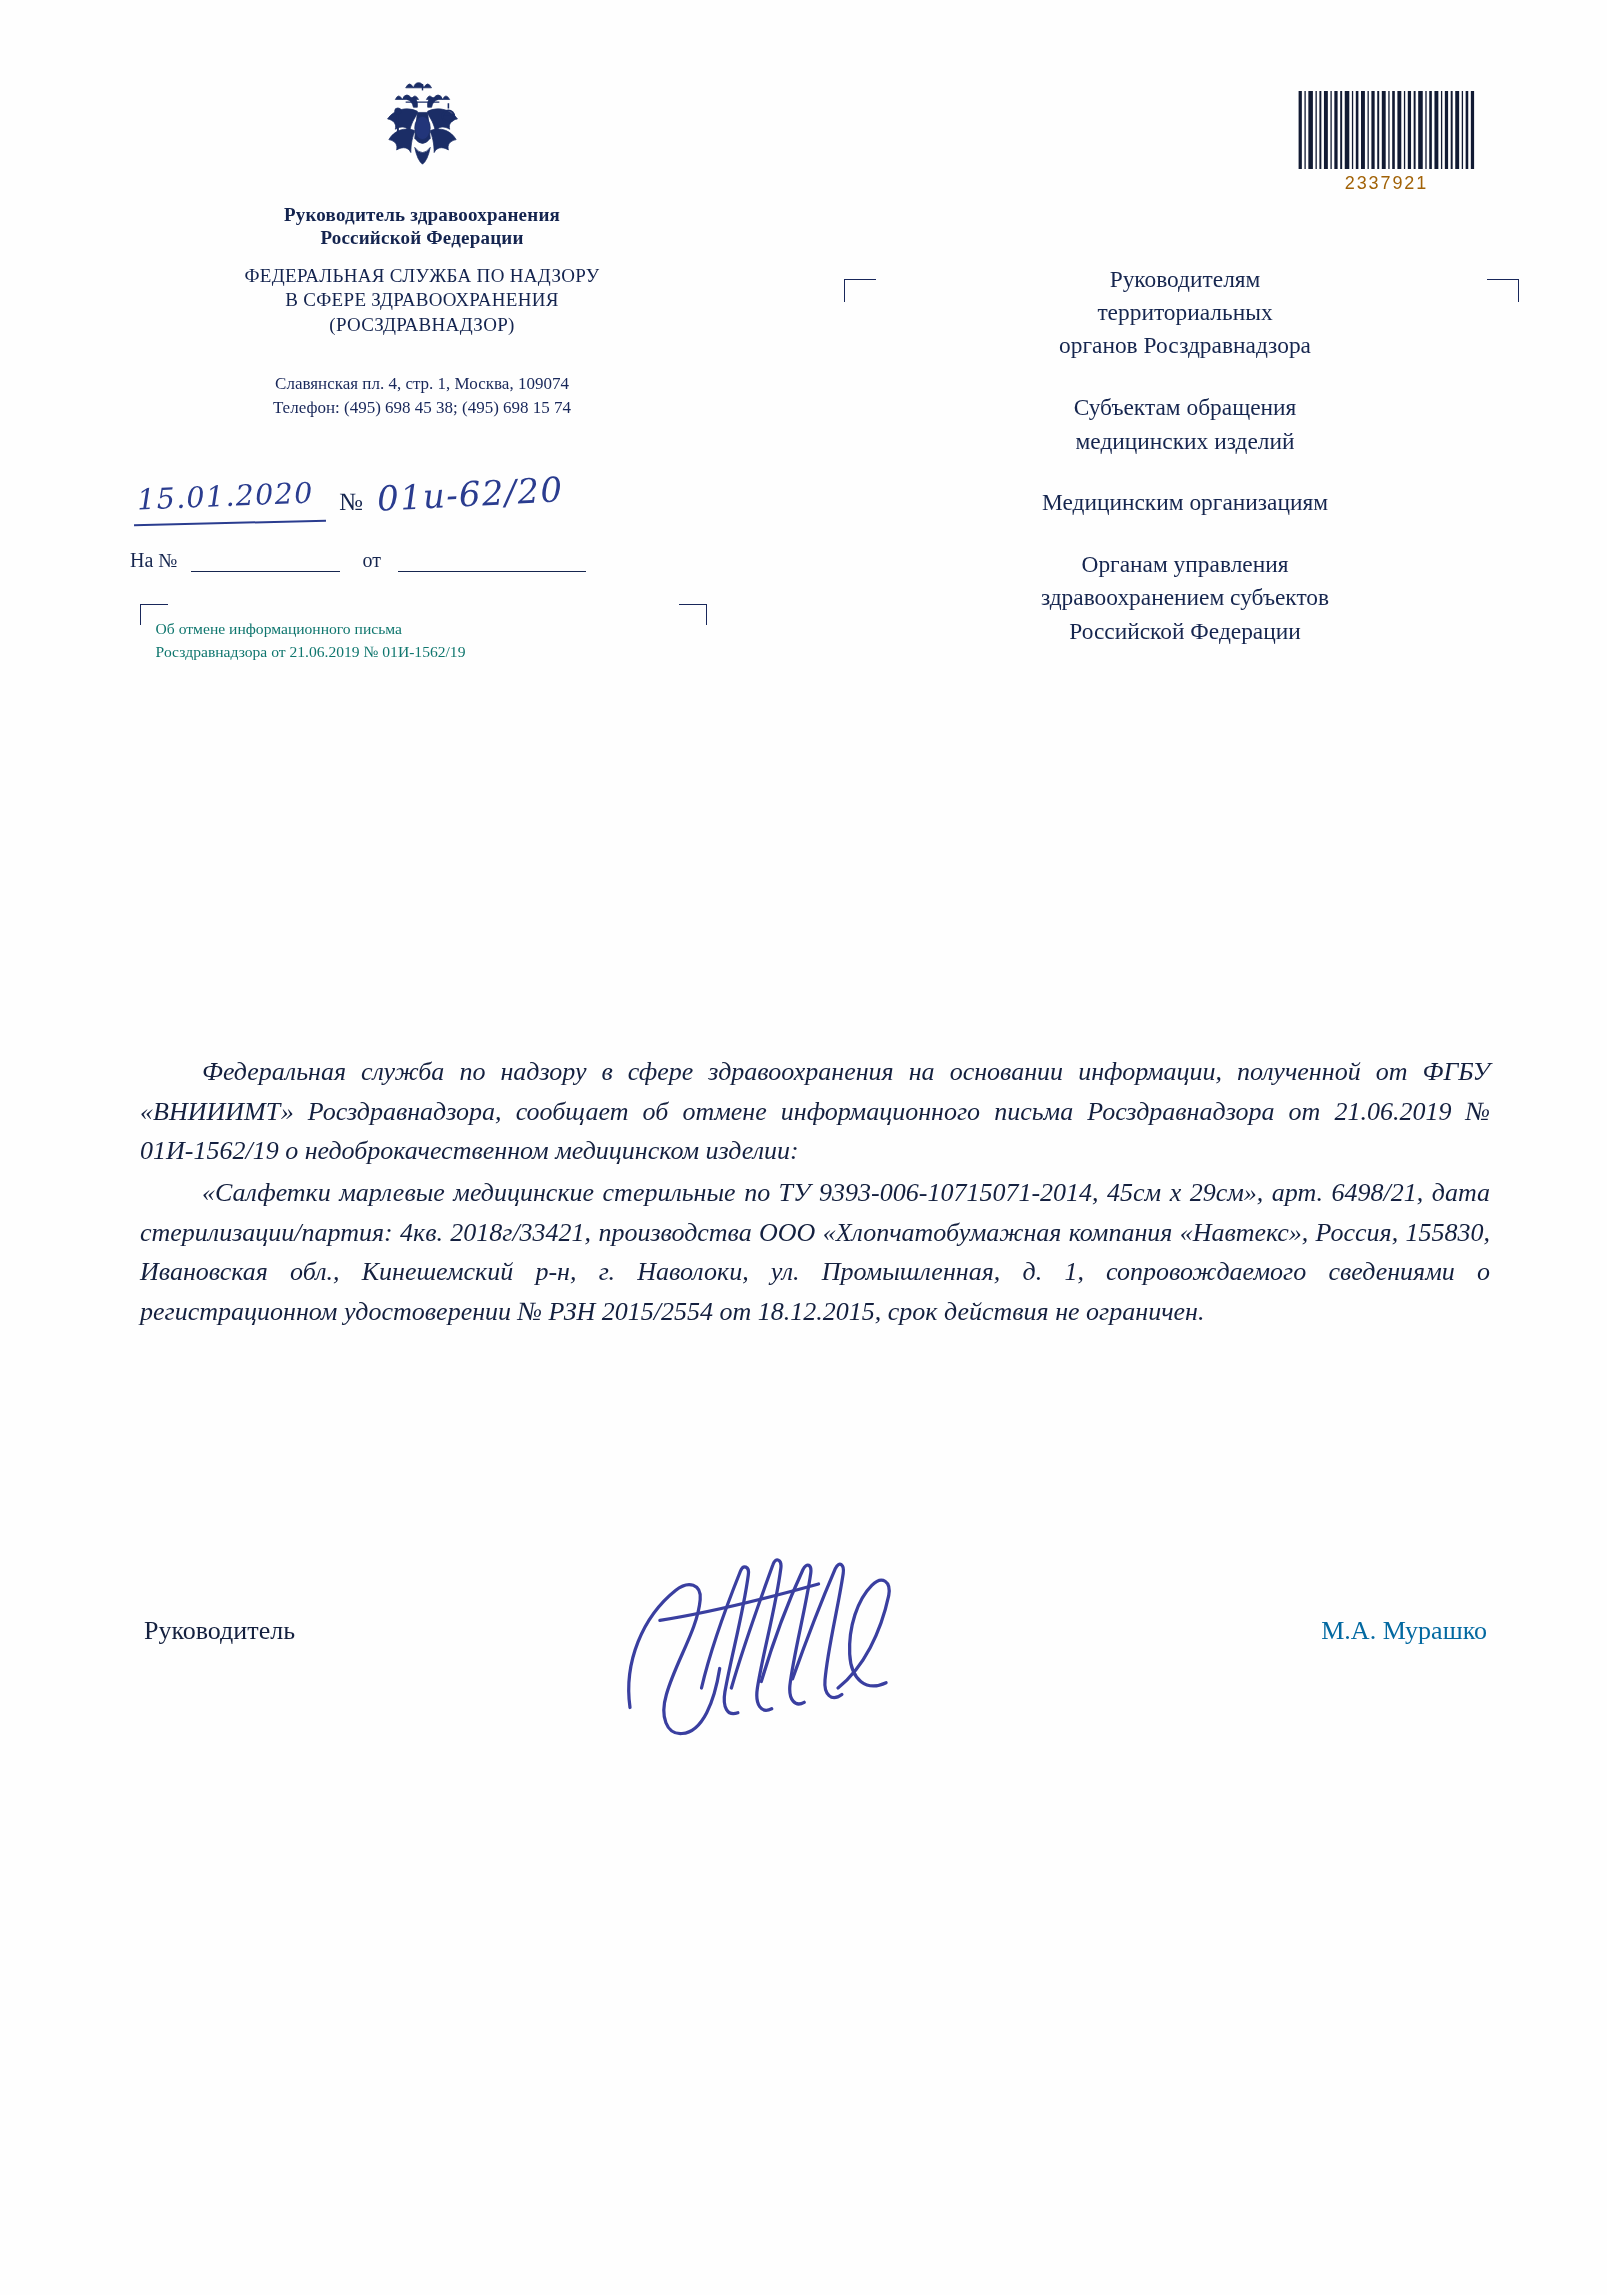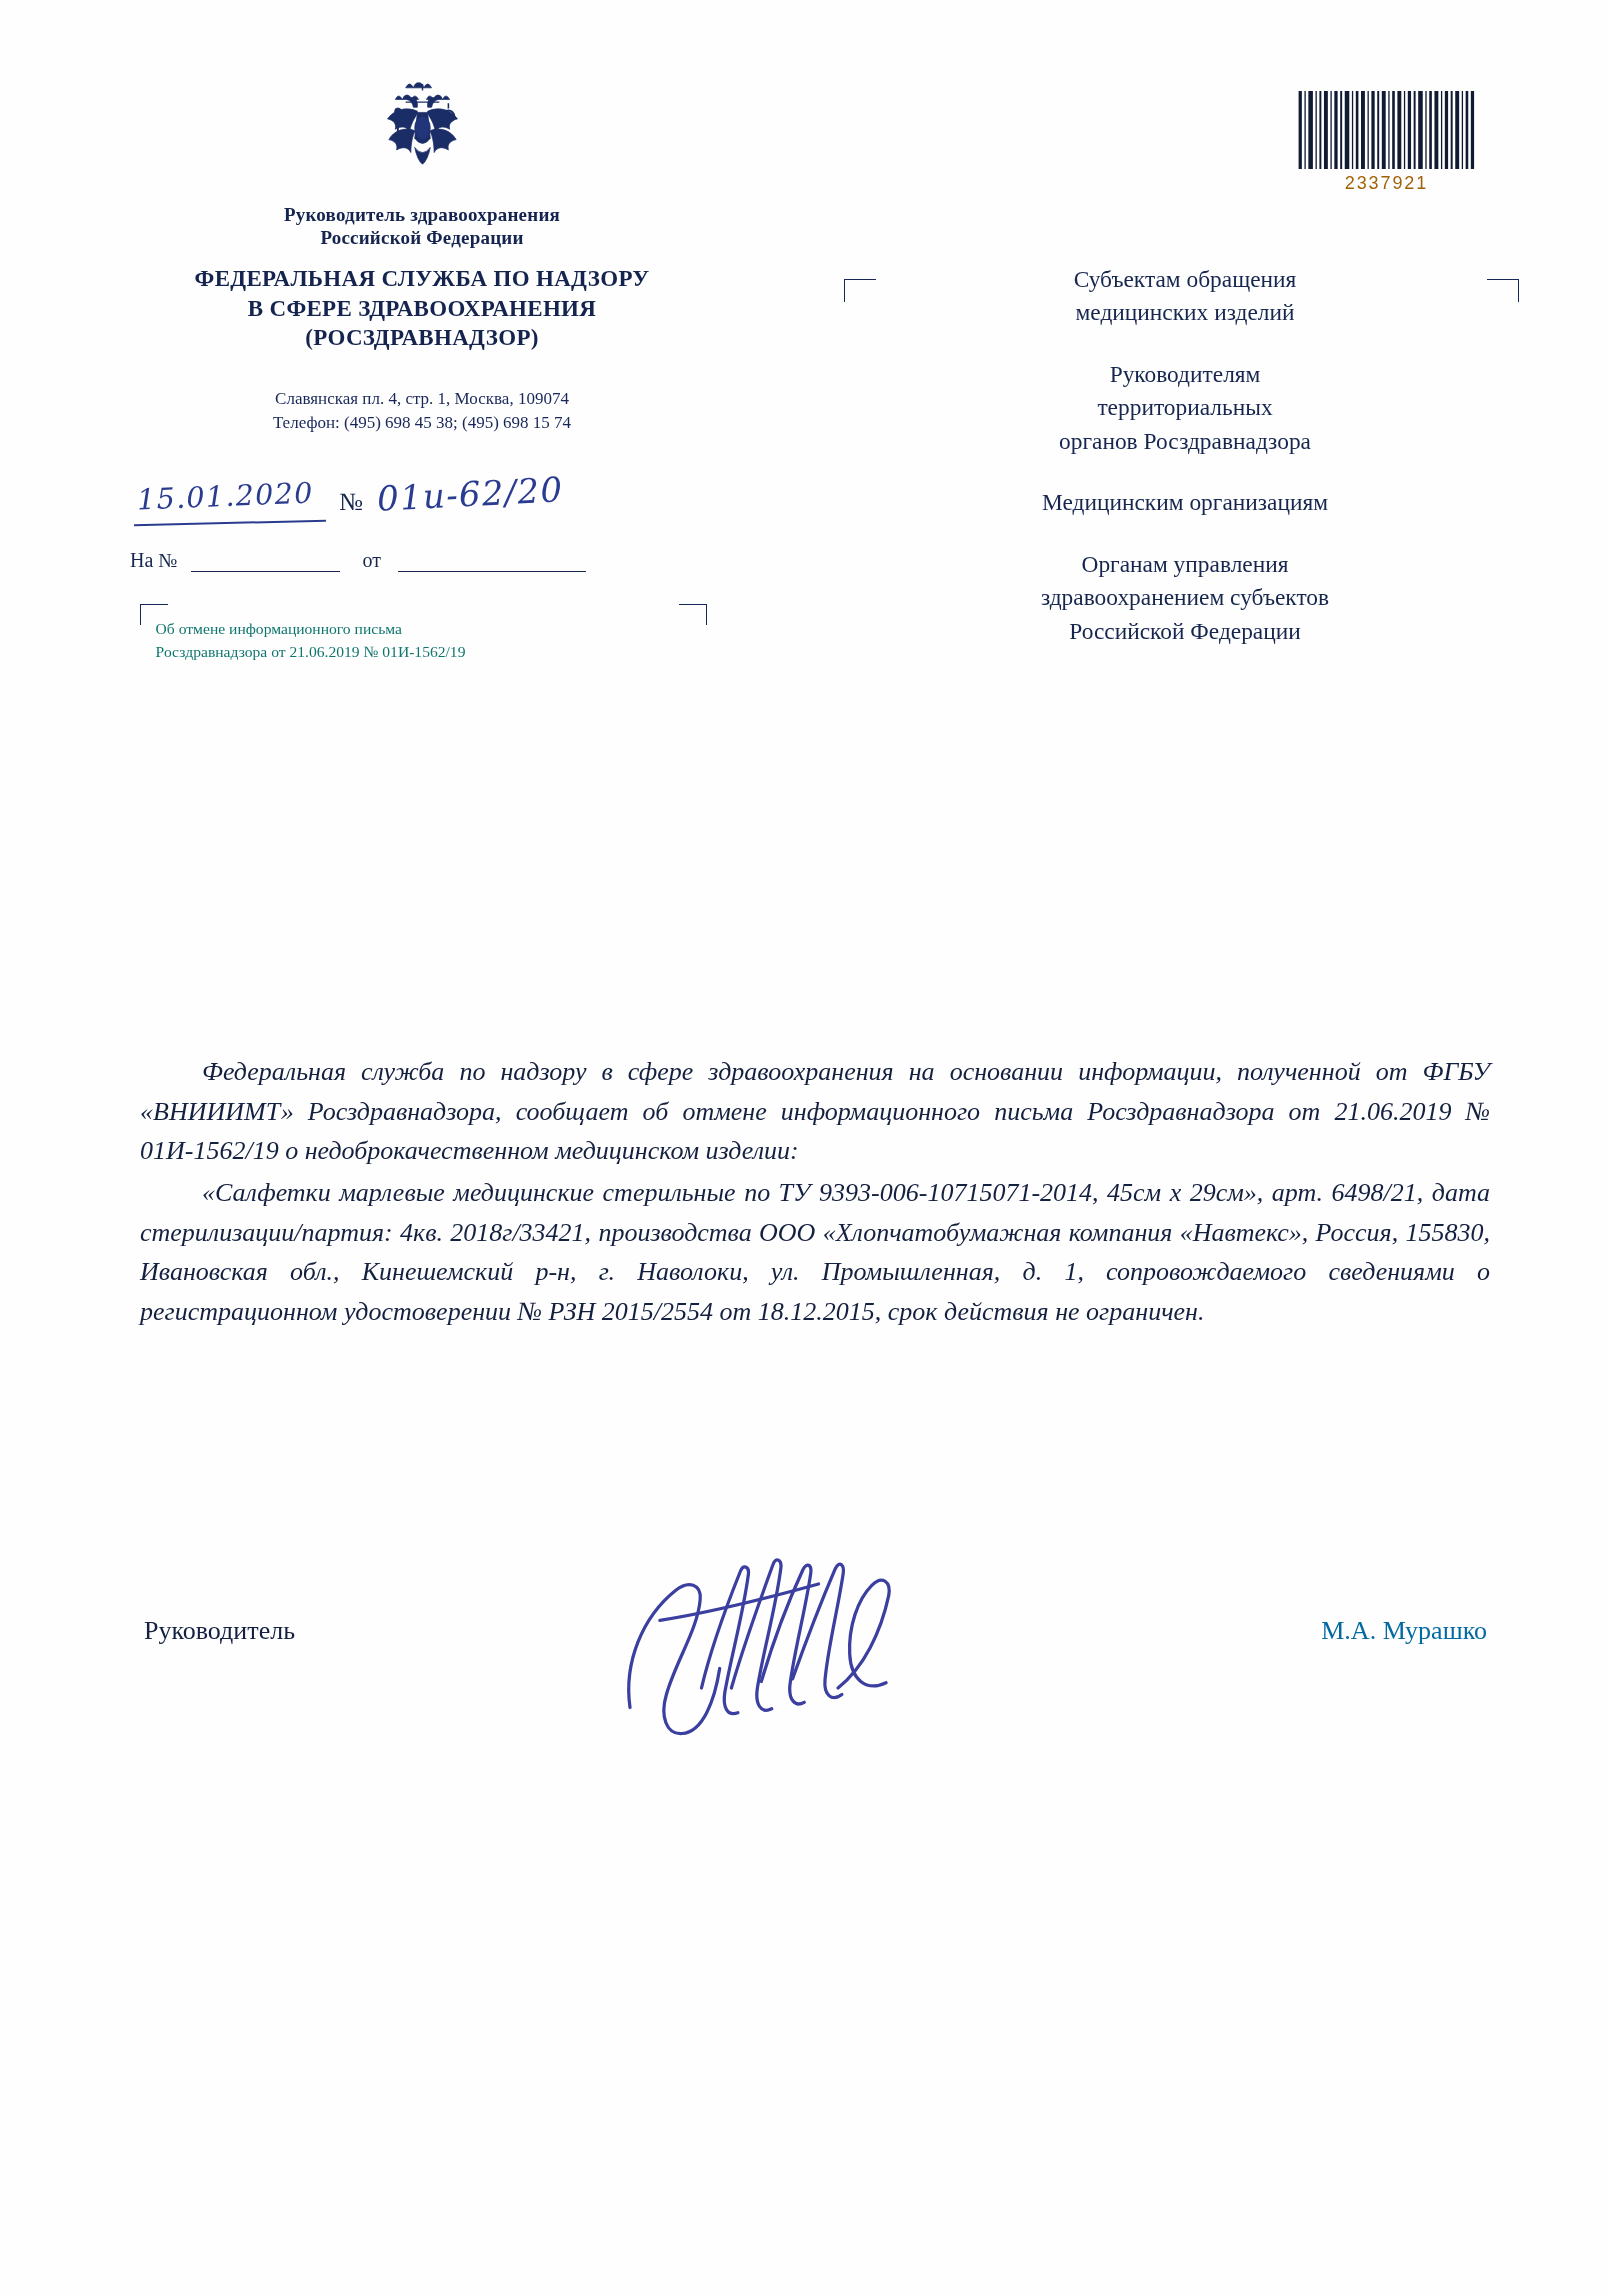--- a/index.html
+++ b/index.html
@@ -44,22 +44,22 @@
     font-weight: bold;
     font-size: 19px;
     line-height: 1.22;
     letter-spacing: 0.2px;
     color: #14244f;
   }
 
   .service {
     margin-top: 14.3px;
     font-family: "Liberation Serif", serif;
-    font-weight: bold;
-    font-size: 23px;
+    font-weight: normal;
+    font-size: 19px;
     line-height: 1.3;
     letter-spacing: 0.3px;
     color: #14244f;
   }
 
   .address {
     margin-top: 34px;
     font-size: 17px;
     line-height: 1.42;
     color: #18275a;
@@ -356,27 +356,27 @@
       </g>
     </svg>
     <div class="barcode-num">2337921</div>
   </div>
 
   <span class="addr-bracket-l"></span>
   <span class="addr-bracket-r"></span>
 
   <div class="addressee">
     <p>
-      <span>Субъектам обращения</span><br>
-      <span>медицинских изделий</span>
-    </p>
-    <p>
       <span>Руководителям</span><br>
       <span>территориальных</span><br>
       <span>органов Росздравнадзора</span>
+    </p>
+    <p>
+      <span>Субъектам обращения</span><br>
+      <span>медицинских изделий</span>
     </p>
     <p>
       <span>Медицинским организациям</span>
     </p>
     <p>
       <span>Органам управления</span><br>
       <span>здравоохранением субъектов</span><br>
       <span>Российской Федерации</span>
     </p>
   </div>

